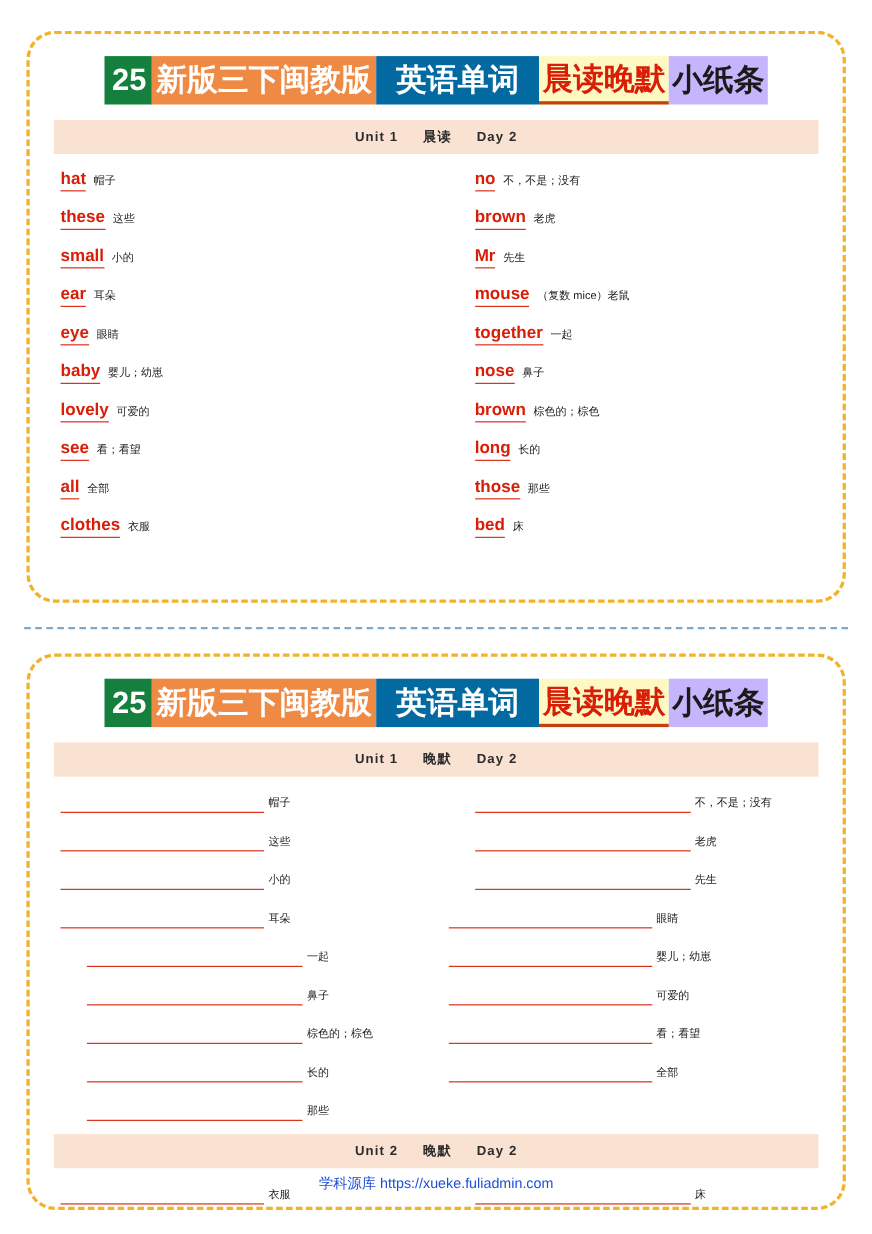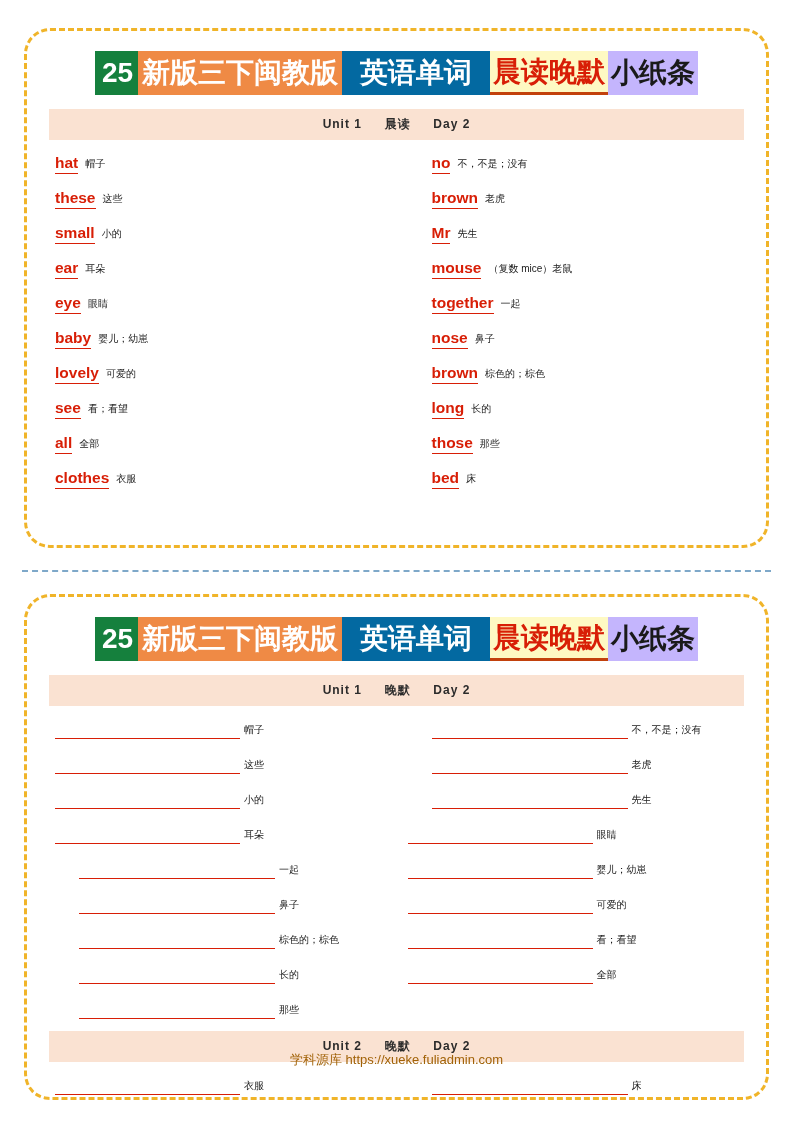--- a/index.html
+++ b/index.html
@@ -147,23 +147,23 @@
   }
   .cell.right .blank {
     width: 196px;
   }
 
   
   .watermark {
     position: absolute;
     left: 50%;
     transform: translateX(-50%);
-    bottom: 28px;
+    bottom: 12px;
     font-size: 13px;
-    color: #a16207;
+    color: #1d4ed8;
     white-space: nowrap;
     pointer-events: none;
   }
 </style>
 </head>
 <body>
 
 <div class="page">
 
   <div class="card top">

